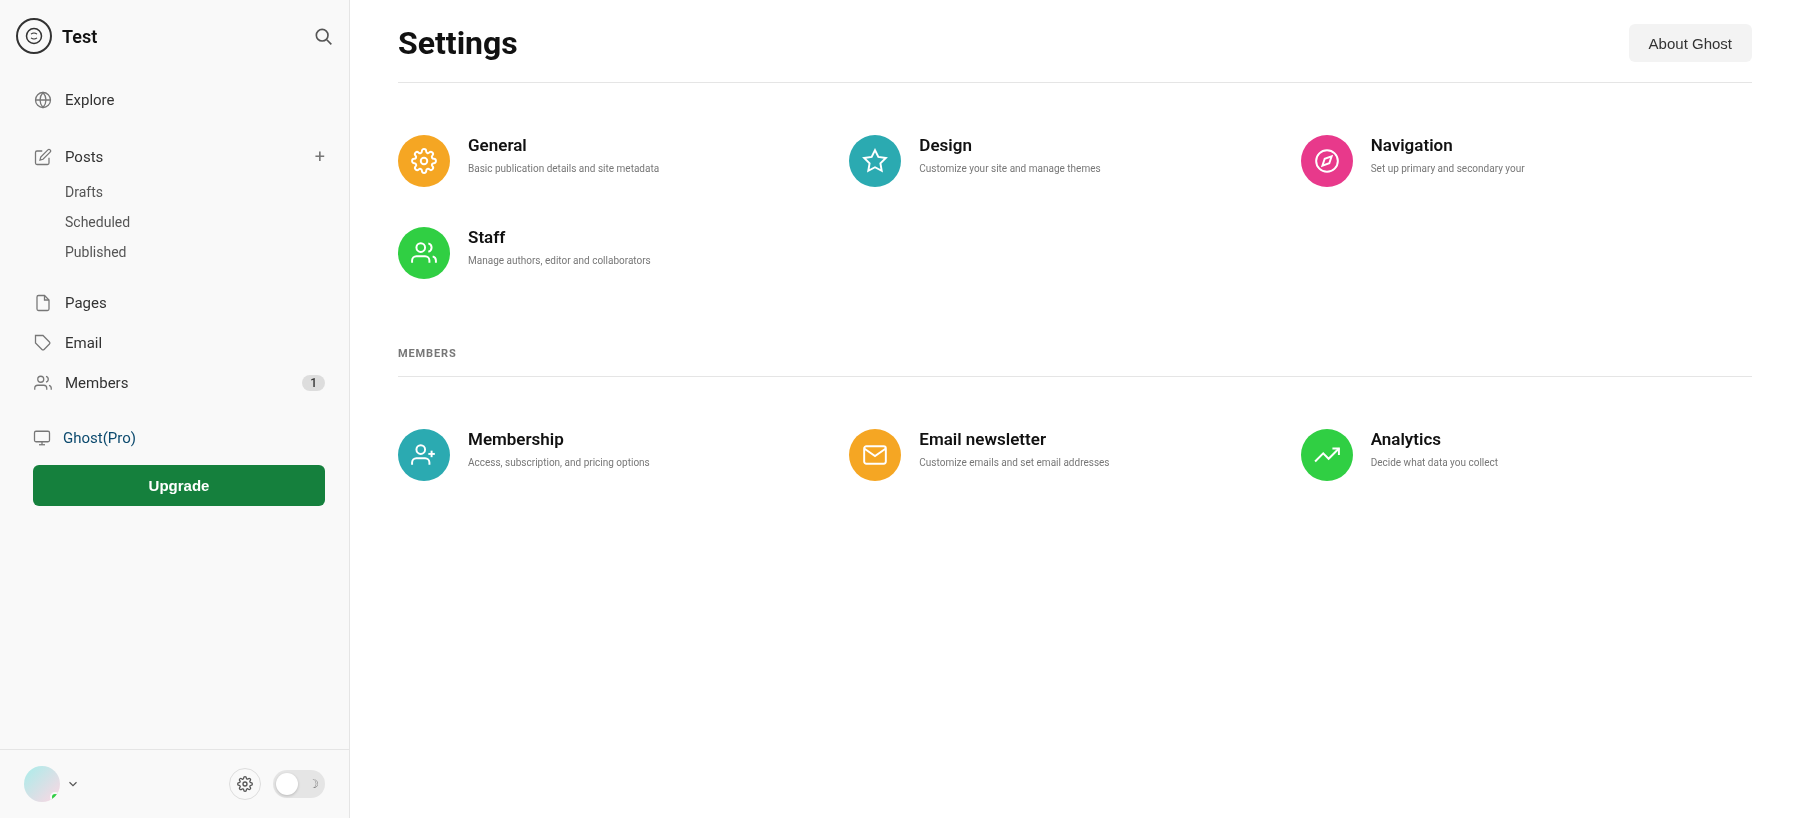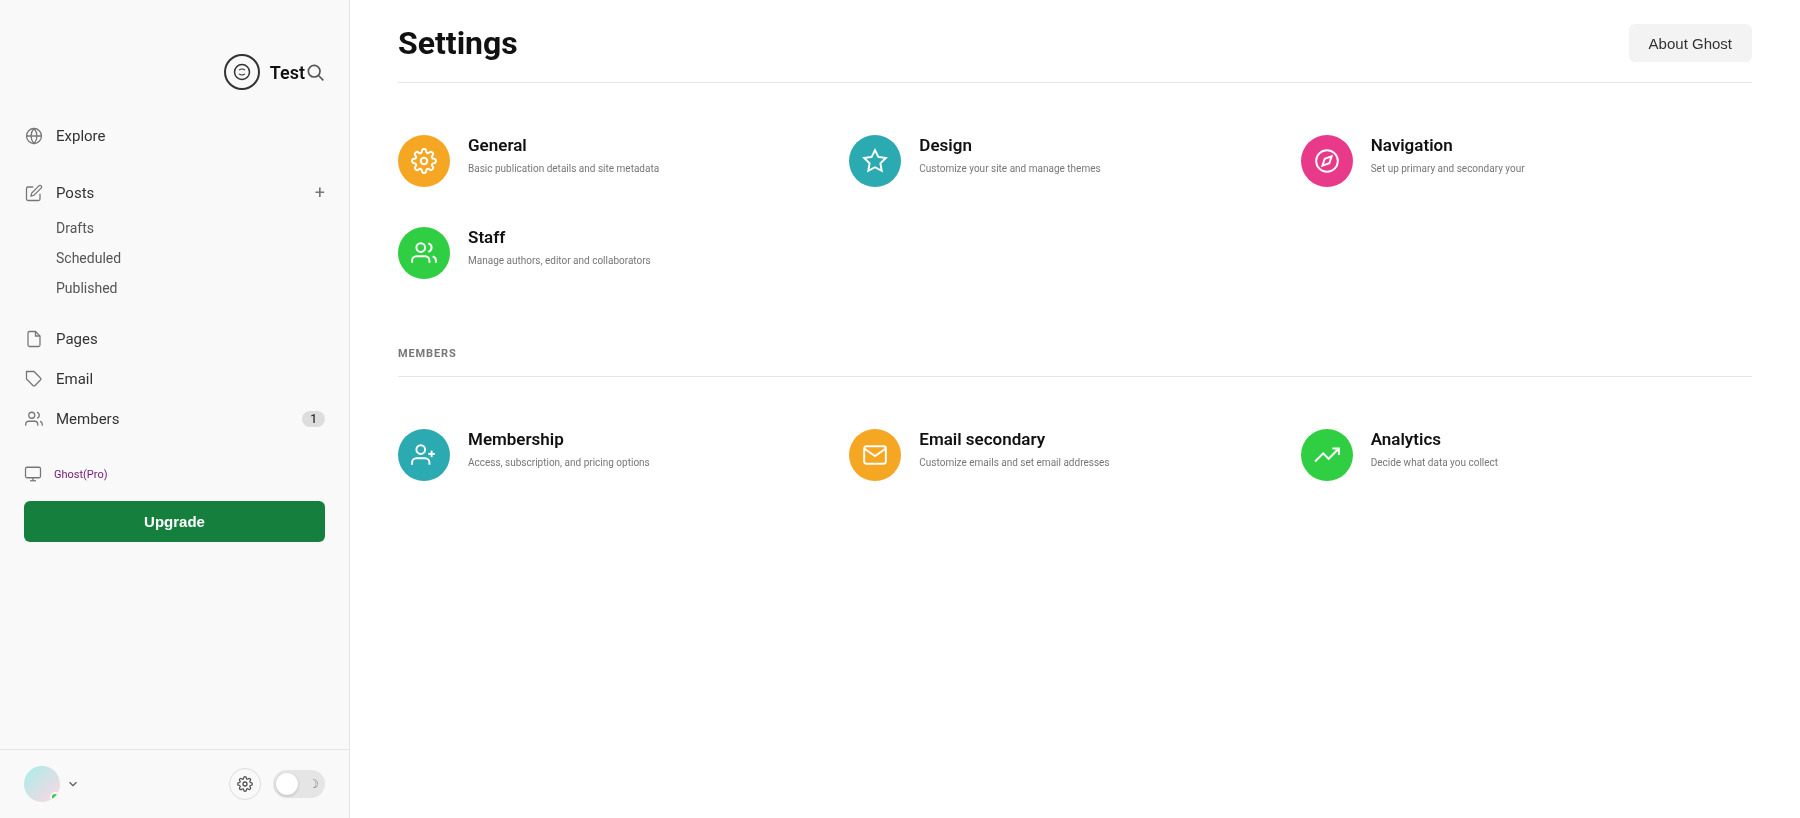--- a/index.html
+++ b/index.html
@@ -13,23 +13,22 @@
       border-right: 1px solid #e5e5e5;
       display: flex;
       flex-direction: column;
       padding: 0;
       height: 818px;
     }
 
     .sidebar-header {
       display: flex;
       align-items: center;
-      justify-content: flex-end;
-      padding: 18px 24px;
-      margin-top: 36px;
+      justify-content: space-between;
+      padding: 18px 16px;
     }
 
     .sidebar-logo {
       display: flex;
       align-items: center;
       gap: 10px;
     }
 
     .sidebar-logo-icon {
       width: 36px;
@@ -48,20 +47,21 @@
     .sidebar-search-icon {
       color: #555;
       cursor: pointer;
       font-size: 18px;
     }
 
     .sidebar-nav {
       padding: 8px 0;
       flex: 1;
       overflow-y: auto;
+      margin-left: 9px;
     }
 
     .sidebar-nav-item {
       display: flex;
       align-items: center;
       gap: 12px;
       padding: 10px 24px;
       color: #555;
       cursor: pointer;
       font-size: 15px;
@@ -104,22 +104,22 @@
       font-size: 14px;
     }
 
     .sidebar-spacer { height: 16px; }
 
     .ghost-pro-item {
       display: flex;
       align-items: center;
       gap: 12px;
       padding: 10px 24px;
-      color: #701a75;
-      font-size: 11px;
+      color: #0c4a6e;
+      font-size: 15px;
       cursor: pointer;
     }
 
     .upgrade-btn {
       margin: 8px 24px;
       background: #15803d;
       color: #fff;
       border: none;
       border-radius: 6px;
       padding: 12px;
@@ -540,21 +540,21 @@
         </div>
 
         <div class="settings-card">
           <div class="settings-icon icon-yellow">
             <svg width="26" height="26" viewBox="0 0 24 24" fill="none" stroke="#fff" stroke-width="1.8">
               <path d="M4 4h16c1.1 0 2 .9 2 2v12c0 1.1-.9 2-2 2H4c-1.1 0-2-.9-2-2V6c0-1.1.9-2 2-2z"></path>
               <polyline points="22,6 12,13 2,6"></polyline>
             </svg>
           </div>
           <div class="settings-card-body">
-            <div class="settings-card-title">Email secondary</div>
+            <div class="settings-card-title">Email newsletter</div>
             <div class="settings-card-desc">Customize emails and set email addresses</div>
           </div>
         </div>
 
         <div class="settings-card">
           <div class="settings-icon icon-bright-green">
             <svg width="26" height="26" viewBox="0 0 24 24" fill="none" stroke="#fff" stroke-width="1.8">
               <polyline points="23 6 13.5 15.5 8.5 10.5 1 18"></polyline>
               <polyline points="17 6 23 6 23 12"></polyline>
             </svg>

